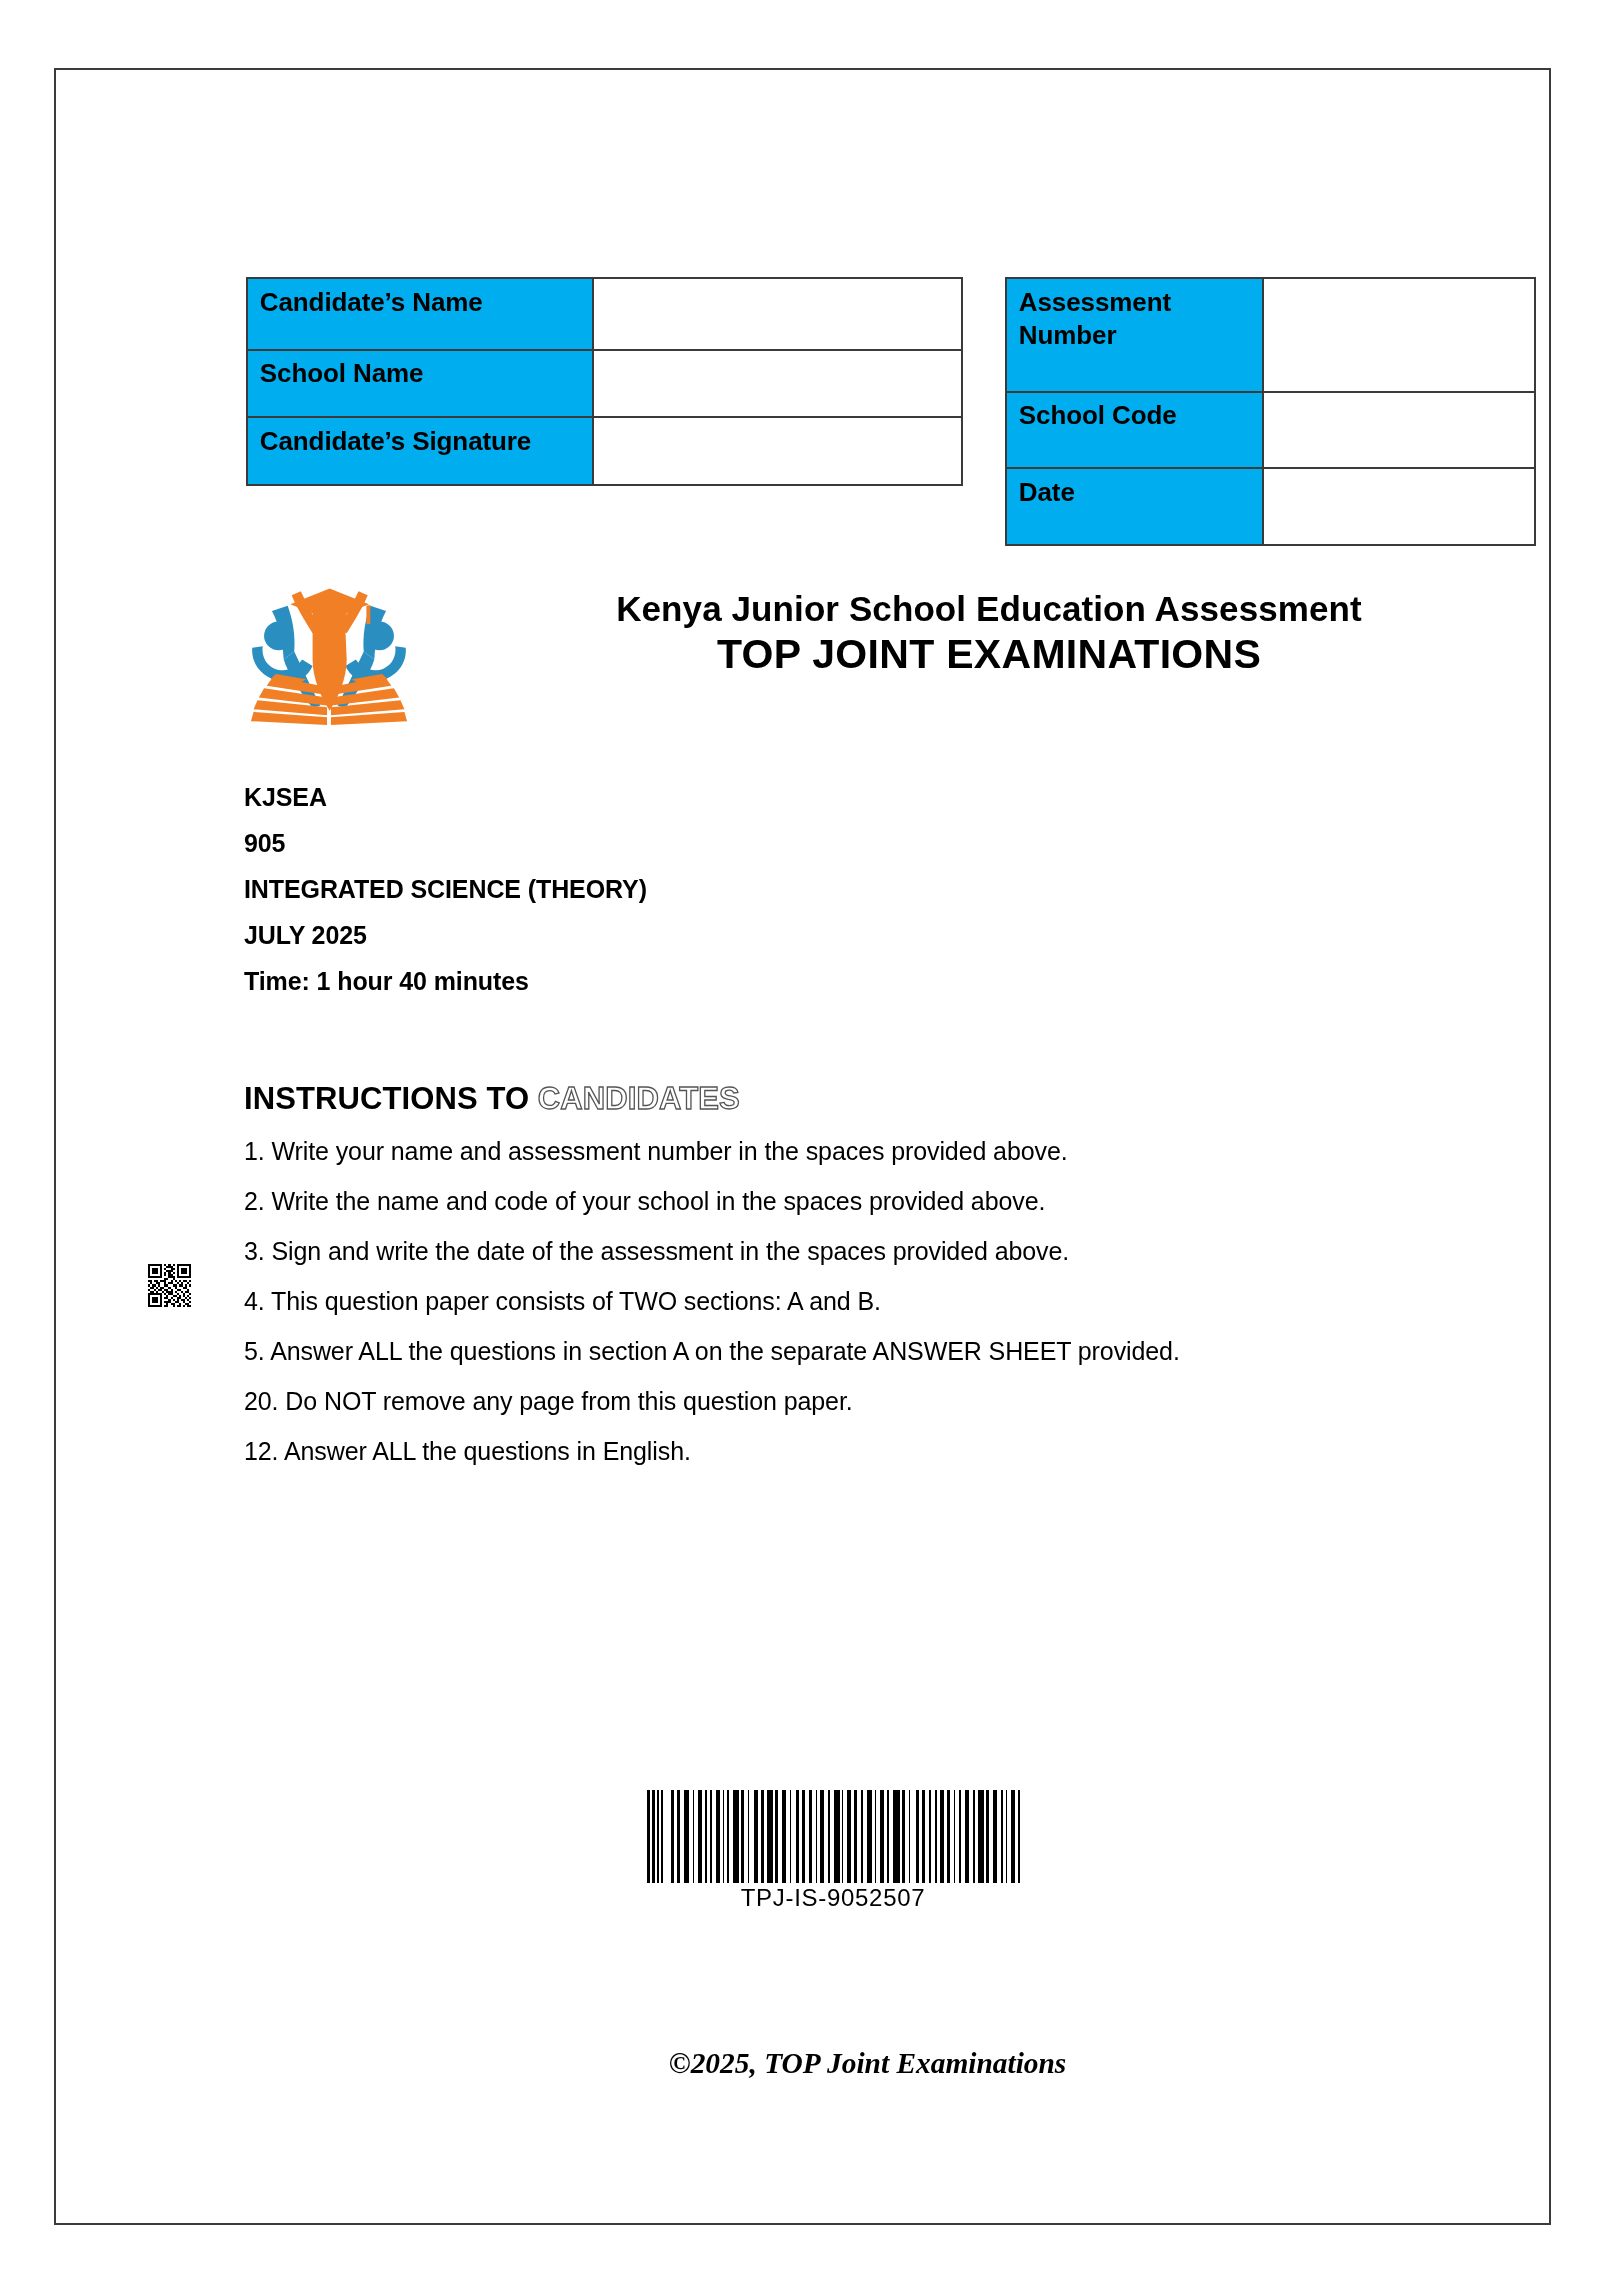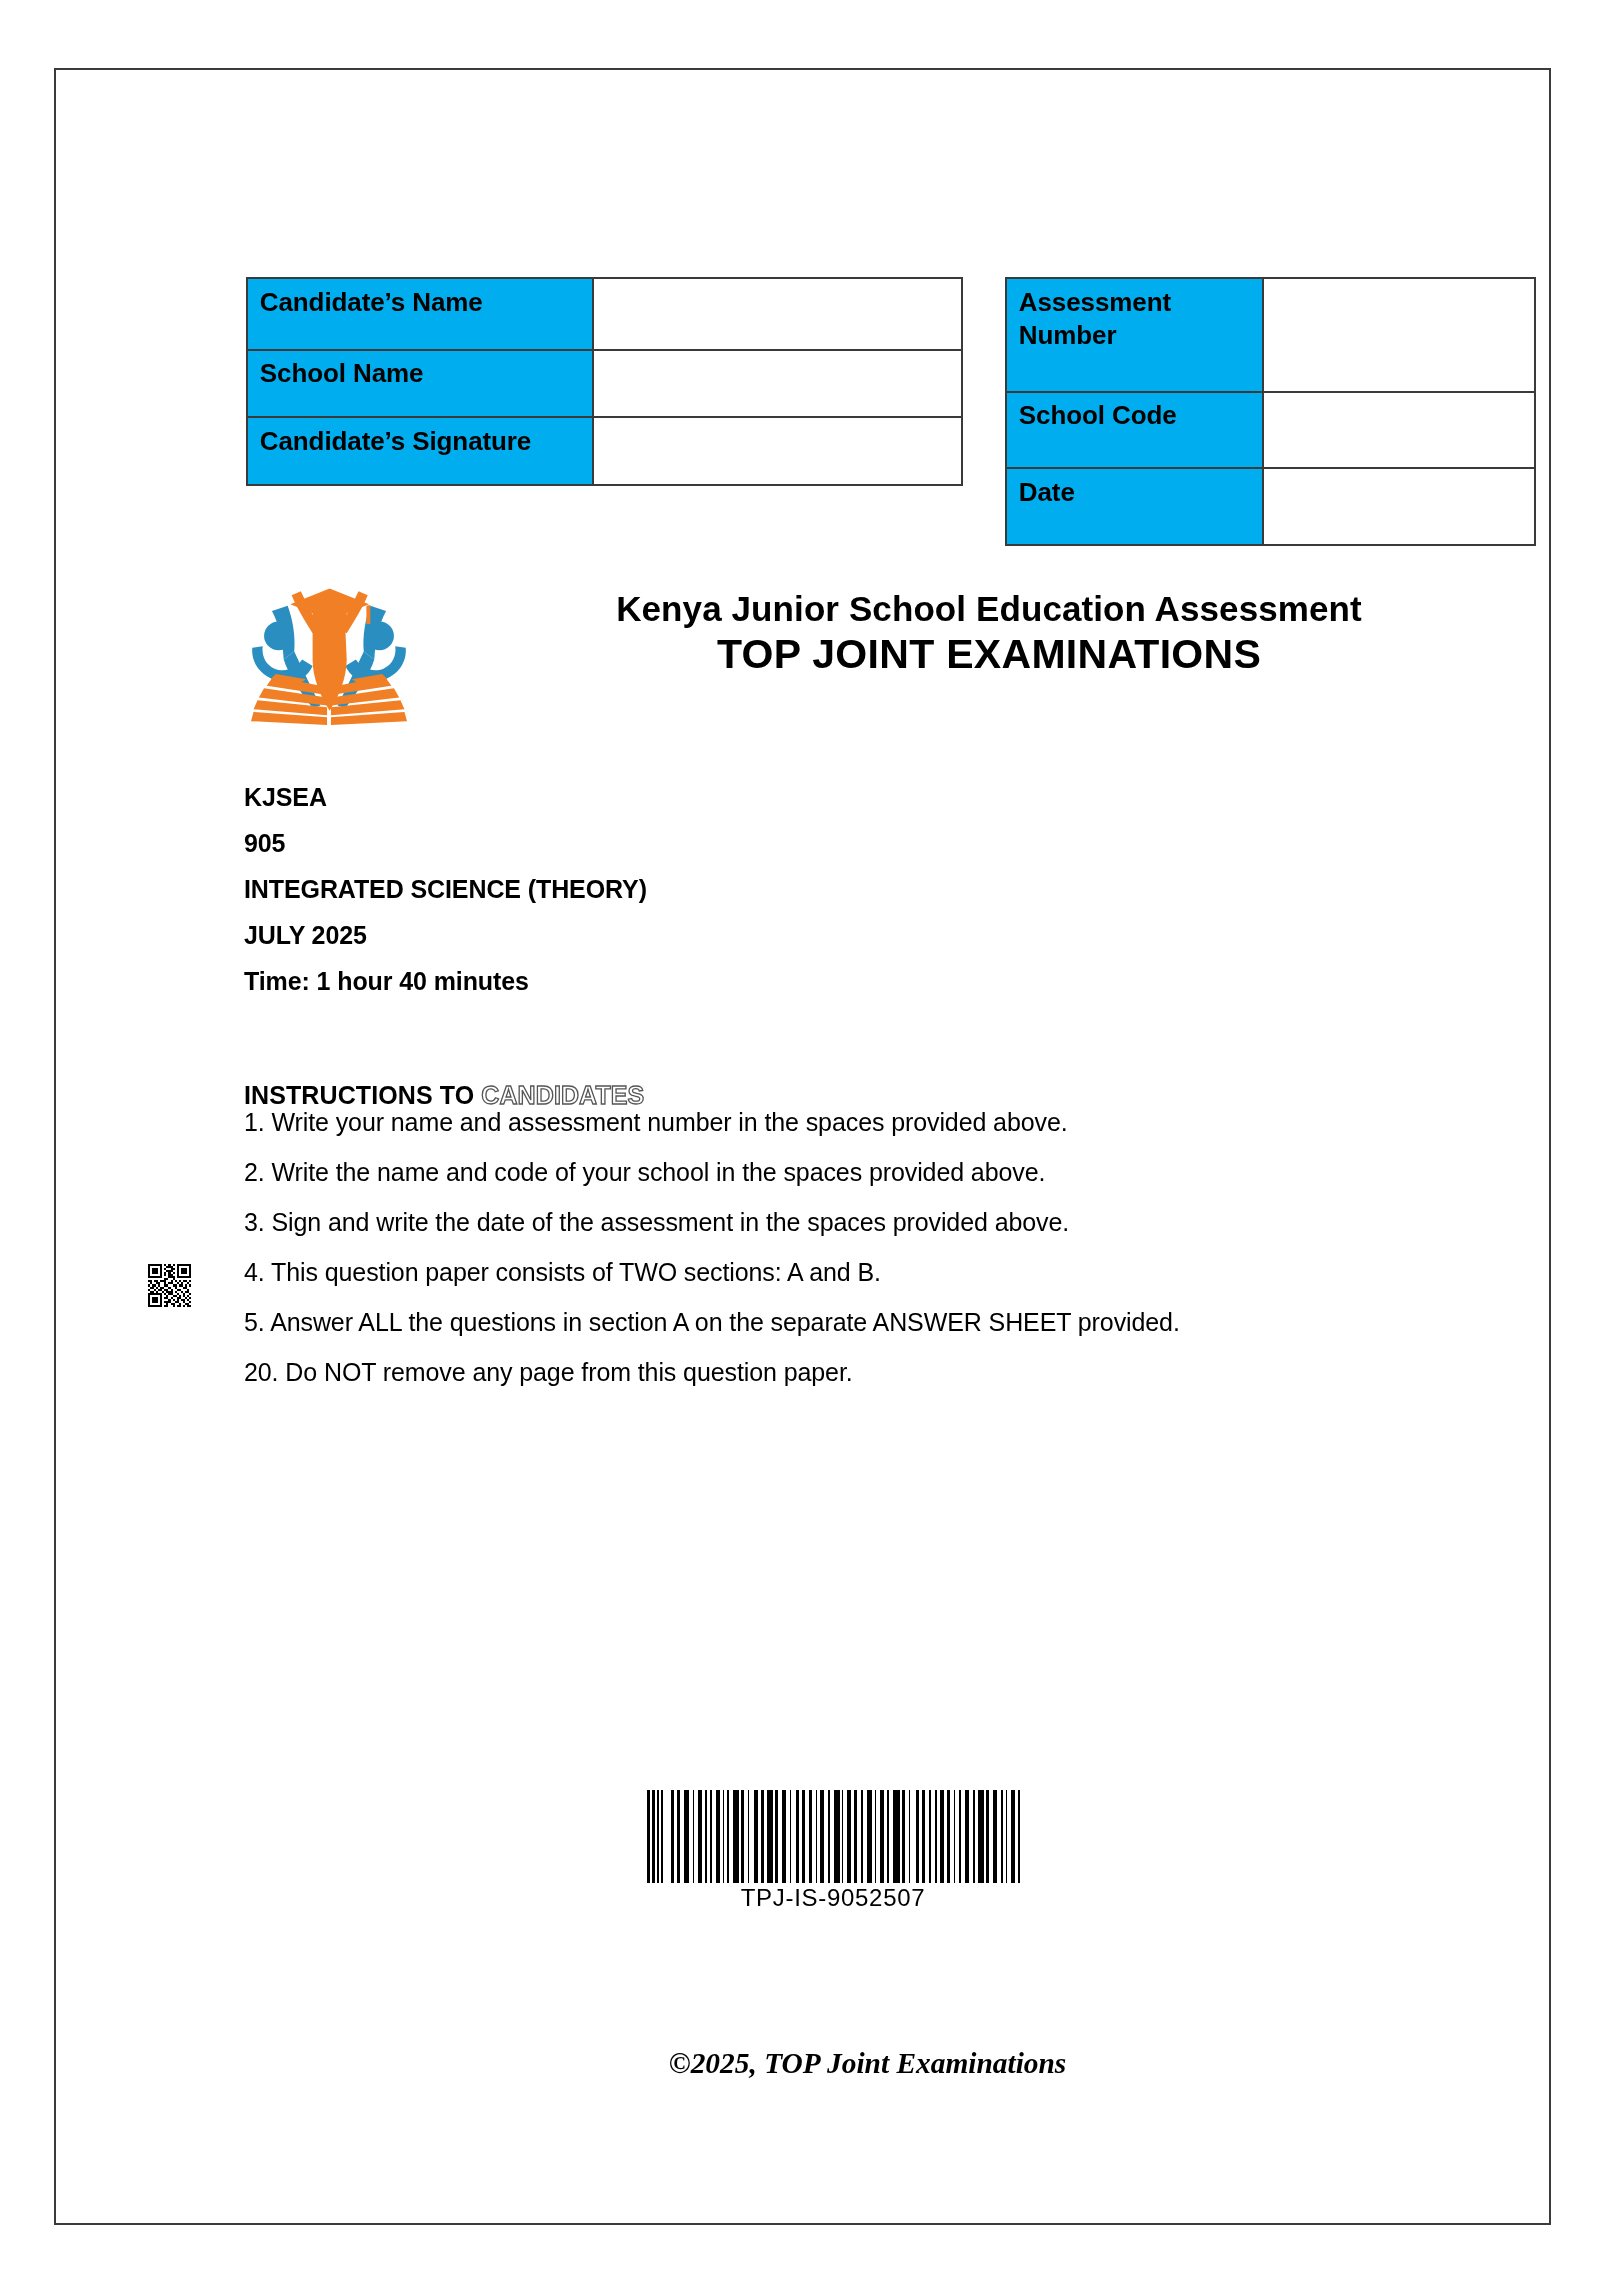--- a/index.html
+++ b/index.html
@@ -101,22 +101,23 @@
   }
 
   
   #instructions-block {
     position: absolute;
     left: 188px;
     top: 1011px;
     width: 1283px;
   }
   #instructions-heading {
-    font-size: 25px;
-    font-weight: bold;
+    font-size: 31px;
+    font-weight: bold;
+    margin-bottom: 22px;
     letter-spacing: 0.1px;
   }
   #instructions-heading .outline-word {
     color: #ffffff;
     -webkit-text-stroke: 1.3px #555555;
     font-weight: bold;
   }
   .instr-item {
     font-size: 25px;
     line-height: 1.0;
@@ -269,20 +270,21 @@
     <div id="instructions-heading">
       <span>INSTRUCTIONS TO </span><span class="outline-word">CANDIDATES</span>
     </div>
     <div id="instructions-list">
         <div class="instr-item"><span>1. </span><span>Write your </span><b>name</b><span> and </span><b>assessment number</b><span> in the spaces provided above.</span></div>
         <div class="instr-item"><span>2. </span><span>Write the </span><b>name</b><span> and </span><b>code of your school</b><span> in the spaces provided above.</span></div>
         <div class="instr-item"><span>3. </span><b>Sign</b><span> and write the </span><b>date</b><span> of the assessment in the spaces provided above.</span></div>
         <div class="instr-item"><span>4. </span><span>This question paper consists of </span><b>TWO</b><span> sections: </span><b>A</b><span> and </span><b>B</b><span>.</span></div>
         <div class="instr-item"><span>5. </span><span>Answer </span><b>ALL</b><span> the questions in section A on the separate </span><b>ANSWER SHEET</b><span> provided.</span></div>
         <div class="instr-item"><span>20. </span><span>Do </span><b>NOT</b><span> remove any page from this question paper.</span></div>
+        <div class="instr-item"><span>12. </span><span>Answer </span><b>ALL</b><span> the questions in </span><b>English</b><span>.</span></div>
       </div>
   </div>
 
   <div id="qr-code">
     <svg viewBox="0 0 21 21" width="43" height="43" shape-rendering="crispEdges" xmlns="http://www.w3.org/2000/svg">
       <rect width="21" height="21" fill="#ffffff"></rect>
       <g fill="#000000">
         <rect x="0" y="0" width="7" height="1"></rect>
           <rect x="0" y="0" width="1" height="7"></rect>
         <rect x="6" y="0" width="1" height="7"></rect>

